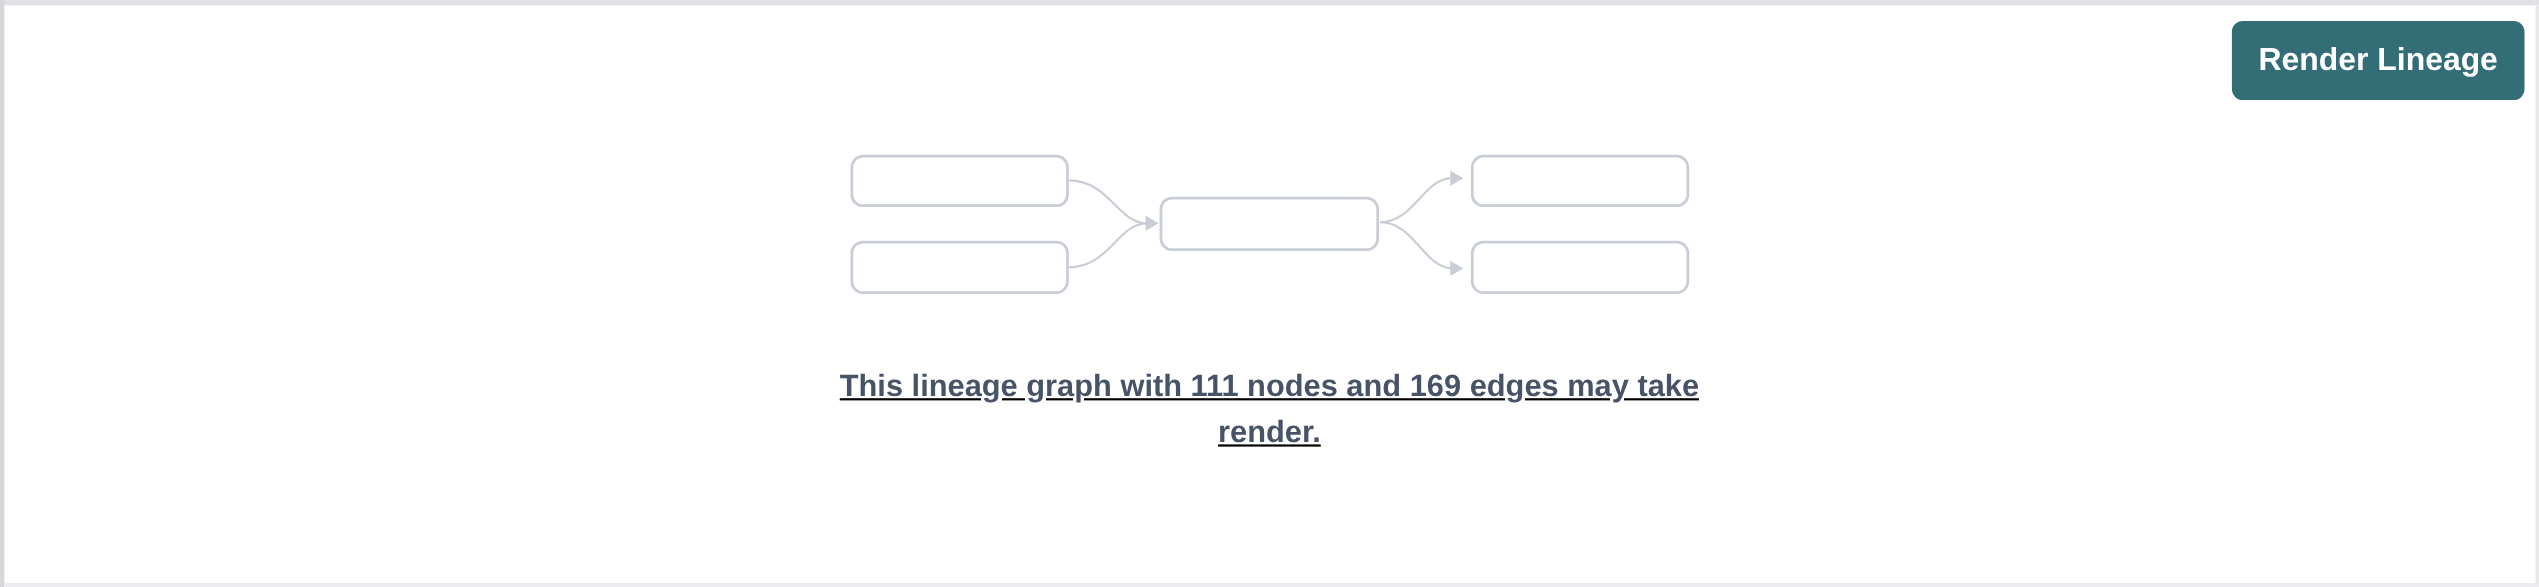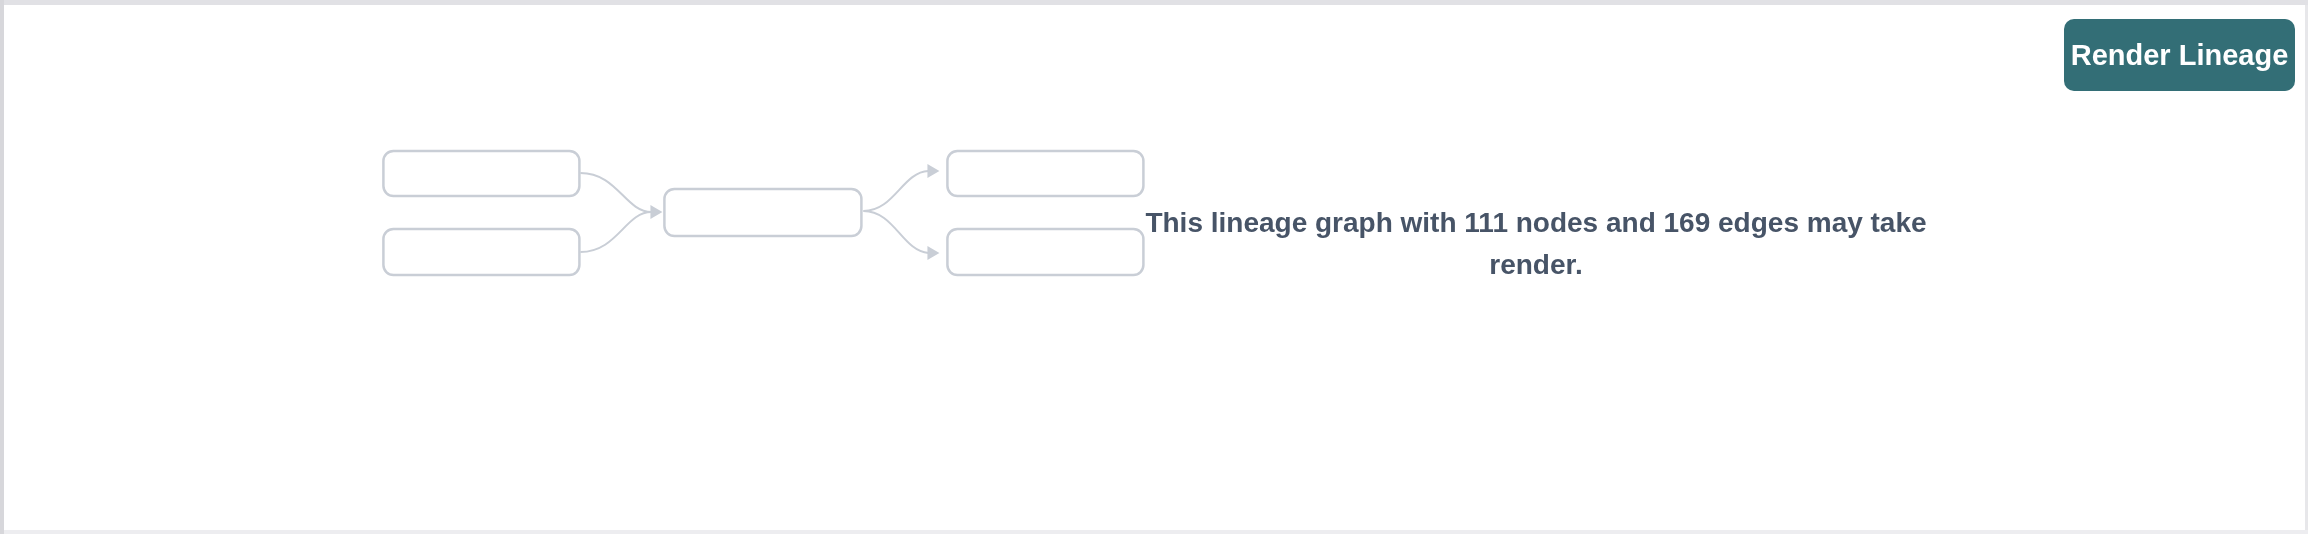--- a/index.html
+++ b/index.html
@@ -40,42 +40,43 @@
   .border-bottom {
     position: absolute;
     left: 4px; right: 0; bottom: 0;
     height: 4px;
     background: var(--border-bottom-color, #ededf0);
   }
   .render-btn {
     position: absolute;
     top: 19px;
     right: 13px;
-    width: 231px;
+    width: 266px;
     height: 72px;
     border: none;
     border-radius: 10px;
     background: var(--accent, #336e76);
     color: var(--accent-text, #ffffff);
     font-family: "Liberation Sans", sans-serif;
     font-size: 29px;
     font-weight: 700;
     cursor: pointer;
     display: flex;
     align-items: center;
     justify-content: center;
   }
   .empty-state {
     position: absolute;
     top: 140px;
     left: 50%;
     transform: translateX(-50%);
     display: flex;
-    flex-direction: row;
+    flex-direction: column;
     align-items: center;
+    text-decoration: underline;
   }
   .graph-placeholder {
     display: block;
     width: 764px;
     height: 128px;
   }
   .graph-placeholder rect {
     fill: #ffffff;
     stroke: var(--placeholder-stroke, #c9ced6);
     stroke-width: 2.5;

